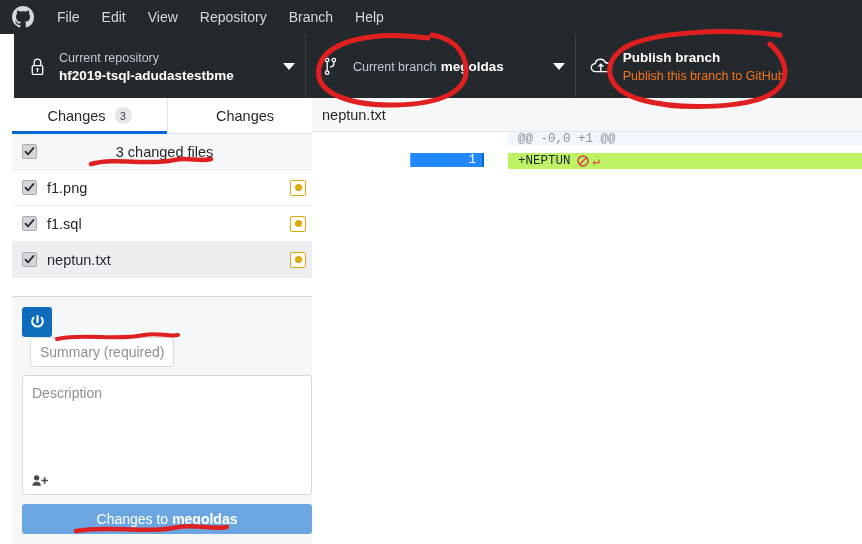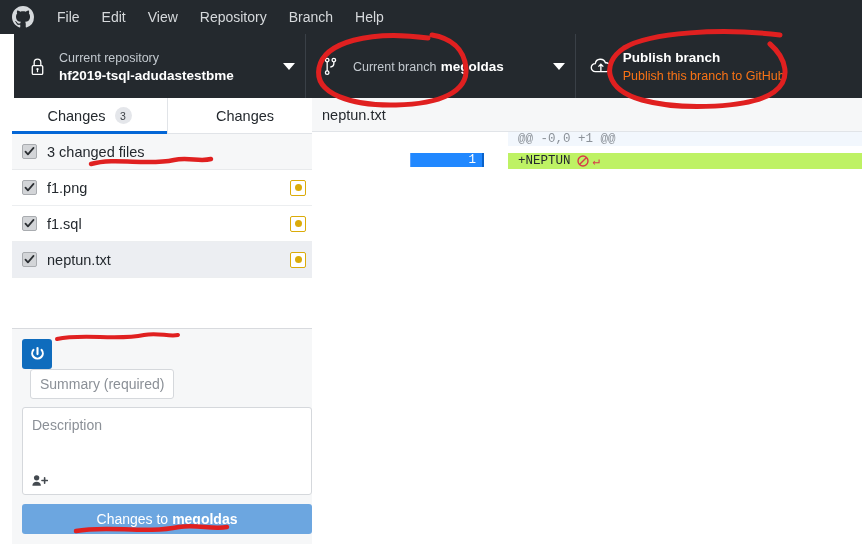--- a/index.html
+++ b/index.html
@@ -171,21 +171,21 @@
     flex: 0 0 auto;
     display: flex;
     align-items: center;
     background: #f6f7f8;
     border-bottom: 1px solid #e8eaec;
     box-sizing: border-box;
     cursor: default;
   }
   .all-row .all-label {
     flex: 1 1 auto;
-    text-align: left;
+    text-align: center;
     font-size: 14.5px;
     color: #24292e;
     padding-right: 40px;
   }
 
   .cbox {
     flex: 0 0 auto;
     width: 15px; height: 15px;
     margin-left: 10px;
     margin-right: 10px;
@@ -271,21 +271,21 @@
     align-items: center;
     padding: 0 9px;
     font-size: 14px;
     color: #8b9097;
     cursor: text;
     overflow: hidden;
     white-space: nowrap;
   }
   .desc-box {
     margin-top: 8px;
-    height: 88px;
+    height: 120px;
     border: 1px solid #d5d8dc;
     border-radius: 3px;
     background: #ffffff;
     box-sizing: border-box;
     padding: 8px 9px;
     position: relative;
     cursor: text;
   }
   .desc-placeholder { font-size: 14px; color: #8b9097; }
   .coauthor-icon {

